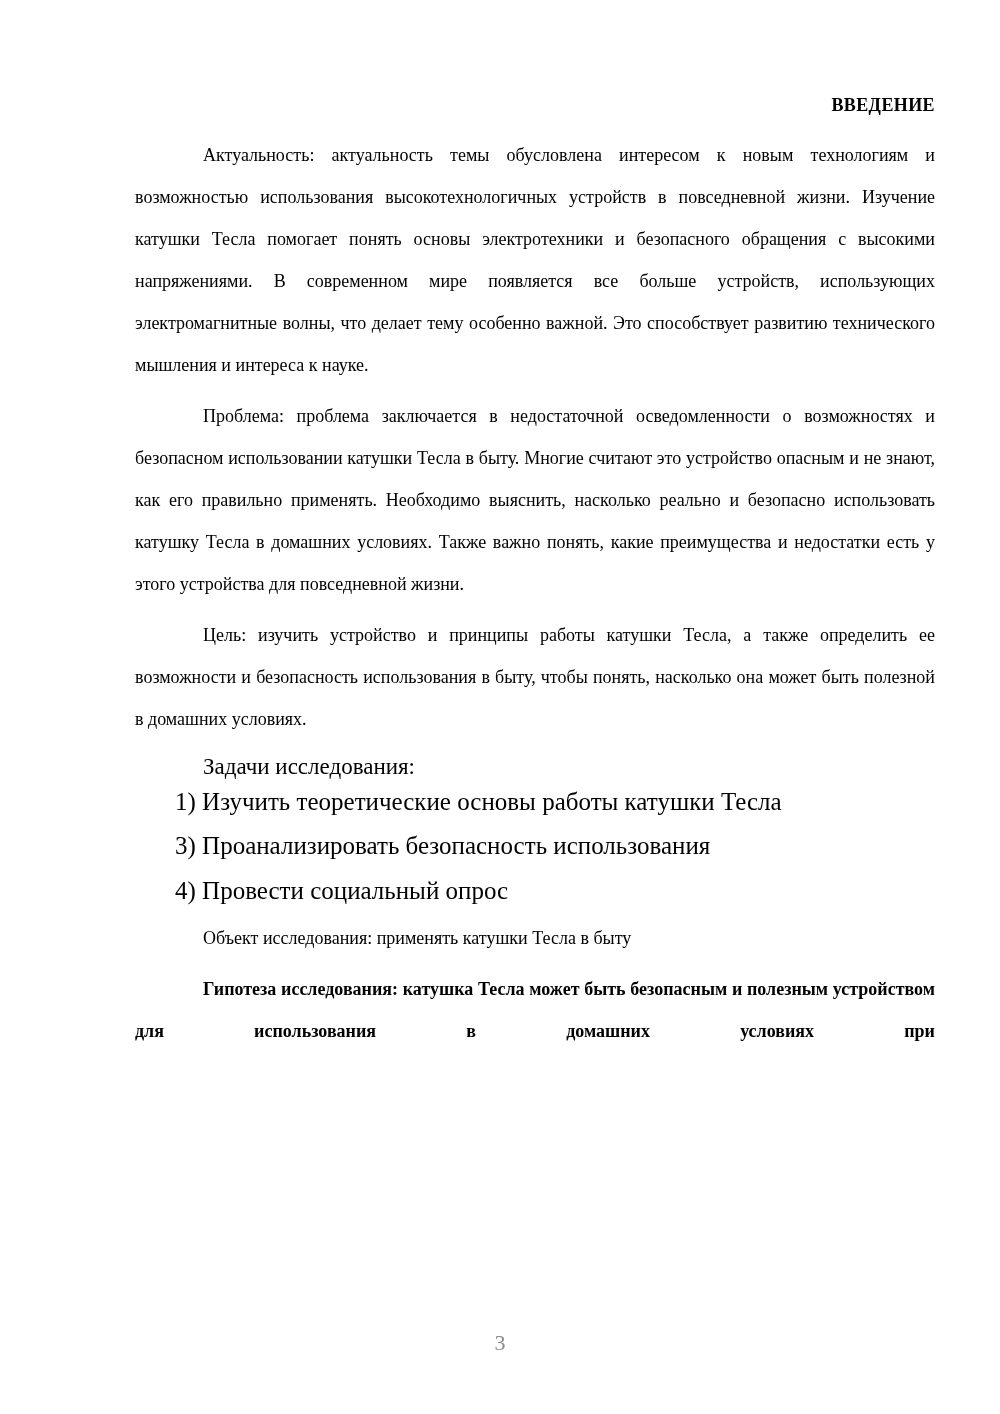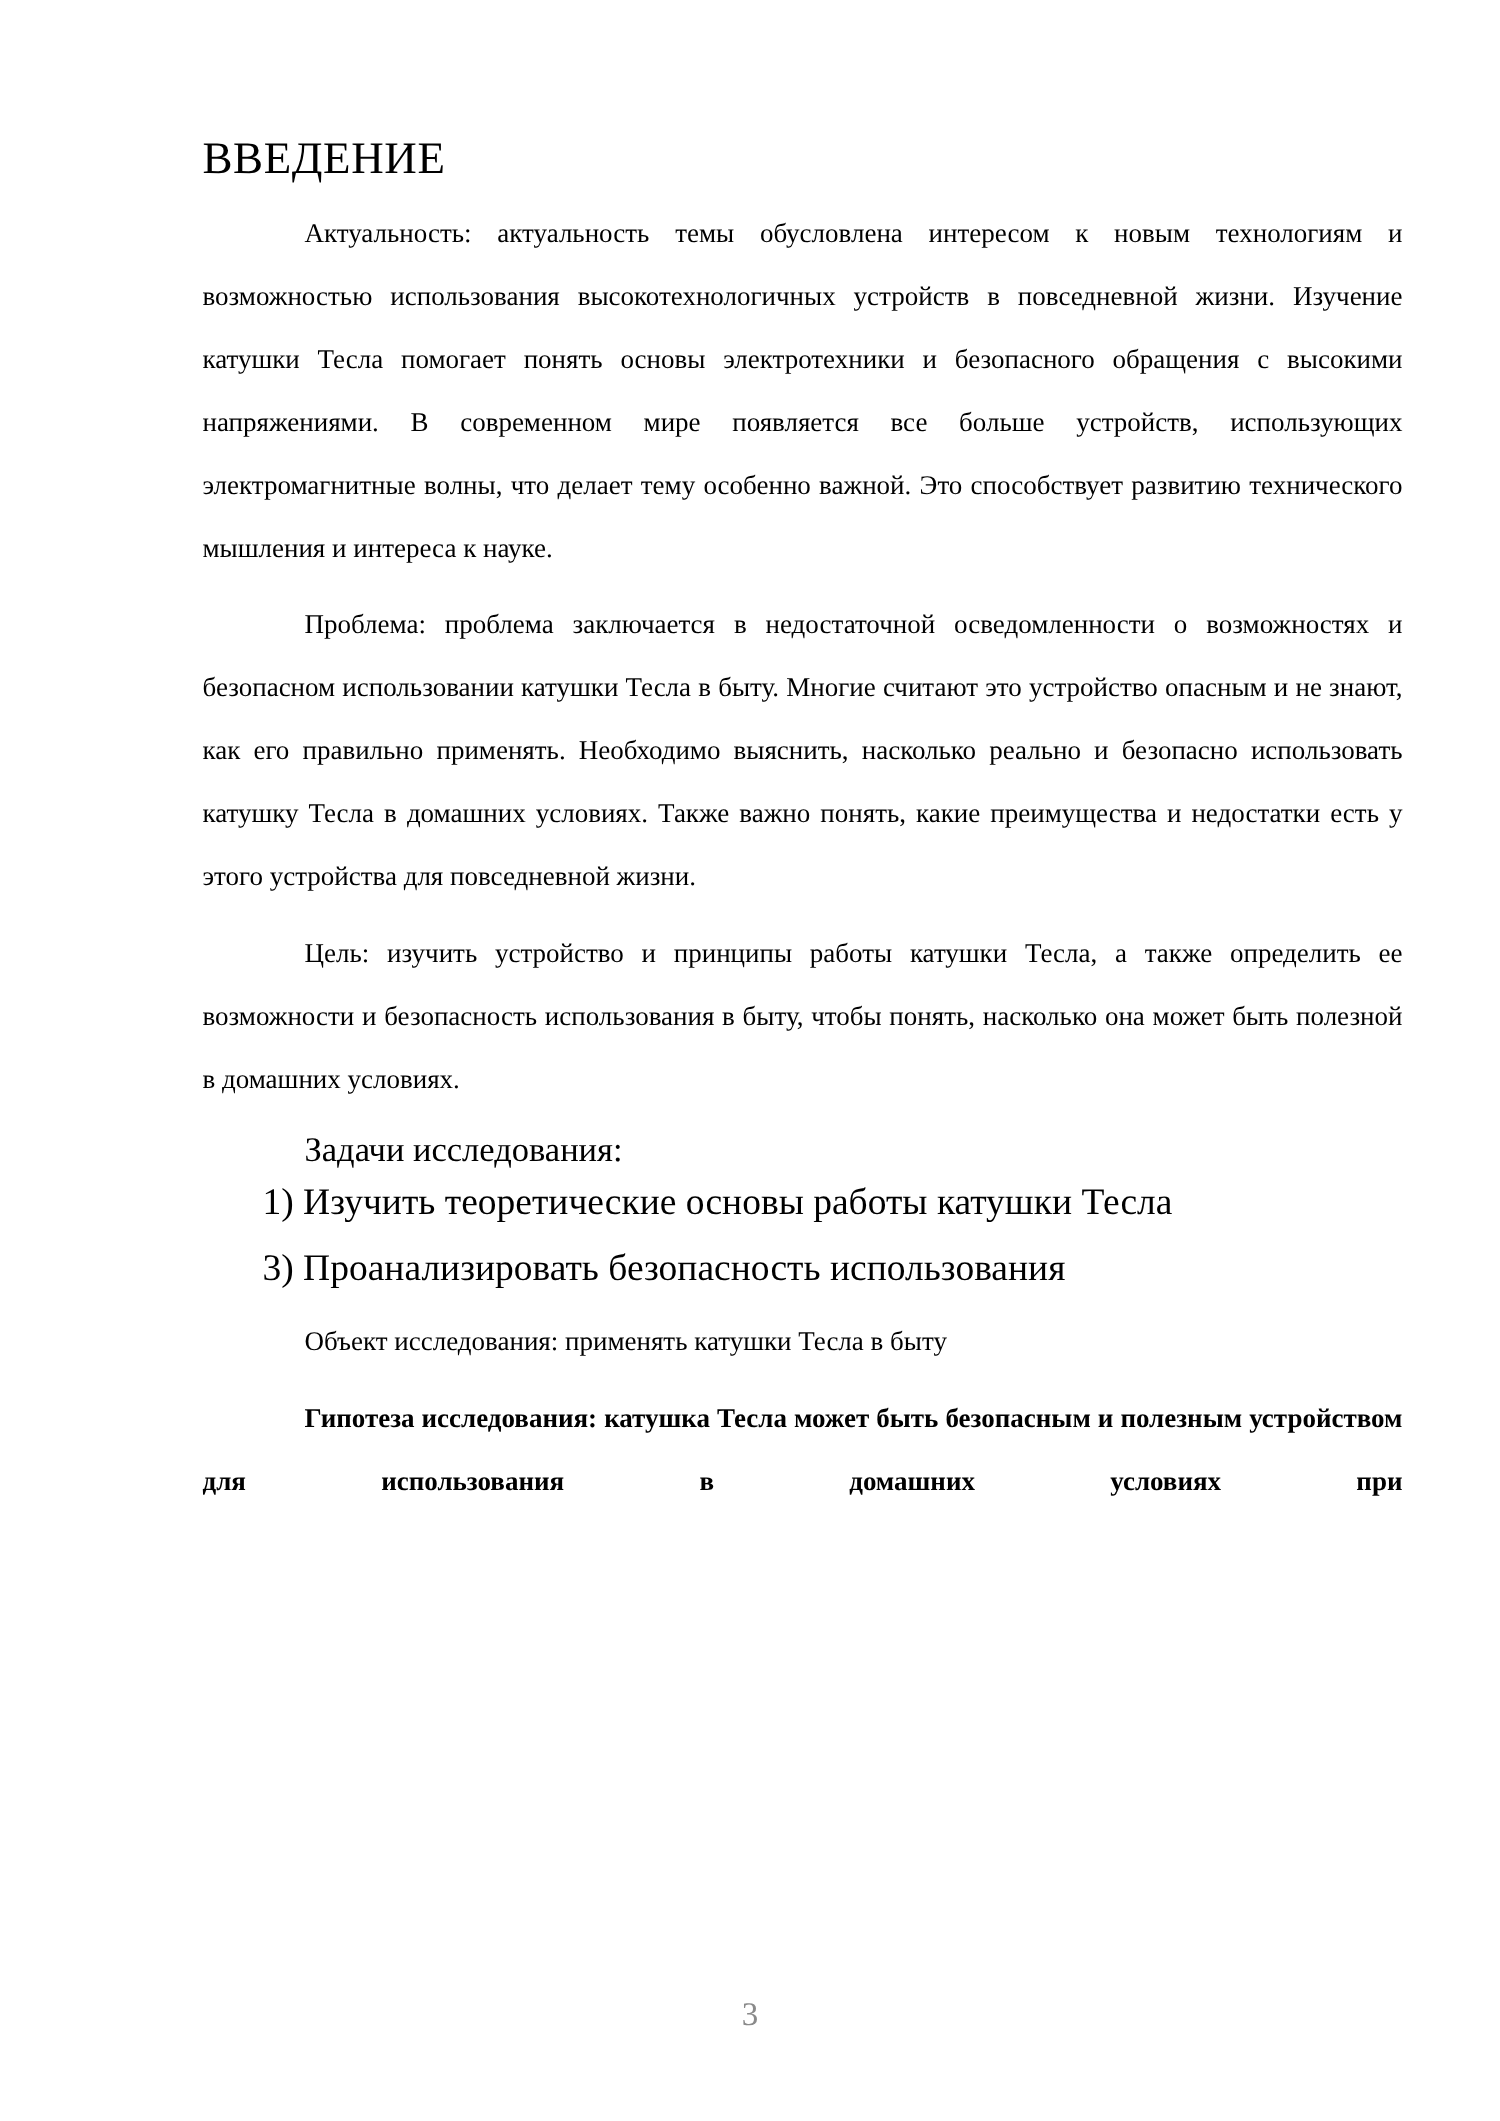--- a/index.html
+++ b/index.html
@@ -21,23 +21,23 @@
     overflow: hidden;
     box-sizing: border-box;
   }
   .content {
     position: absolute;
     left: 135px;
     top: 88px;
     width: 800px;
   }
   .doc-title {
-    font-size: 30px;
-    font-weight: normal;
-    text-align: left;
+    font-size: 18px;
+    font-weight: bold;
+    text-align: right;
     letter-spacing: 0.4px;
     line-height: 35.5px;
     margin: 0 0 10px 0;
   }
   .para {
     font-size: 18px;
     line-height: 42px;
     text-align: justify;
     text-justify: inter-word;
     text-indent: 68px;
@@ -96,20 +96,21 @@
 
     <p class="para">Проблема: проблема заключается в недостаточной осведомленности о возможностях и безопасном использовании катушки Тесла в быту. Многие считают это устройство опасным и не знают, как его правильно применять. Необходимо выяснить, насколько реально и безопасно использовать катушку Тесла в домашних условиях. Также важно понять, какие преимущества и недостатки есть у этого устройства для повседневной жизни.</p>
 
     <p class="para">Цель: изучить устройство и принципы работы катушки Тесла, а также определить ее возможности и безопасность использования в быту, чтобы понять, насколько она может быть полезной в домашних условиях.</p>
 
     <p class="list-label">Задачи исследования:</p>
 
     <ul class="task-list">
       <li class="task-item">1) Изучить теоретические основы работы катушки Тесла</li>
       <li class="task-item">3) Проанализировать безопасность использования</li>
+      <li class="task-item">4) Провести социальный опрос</li>
     </ul>
 
     <p class="para">Объект исследования: применять катушки Тесла в быту</p>
 
 
     <p class="para last-open stretch-last">Гипотеза исследования: катушка Тесла может быть безопасным и полезным устройством для использования в домашних условиях при</p>
 
   </div>
 
   <div class="page-number">3</div>

